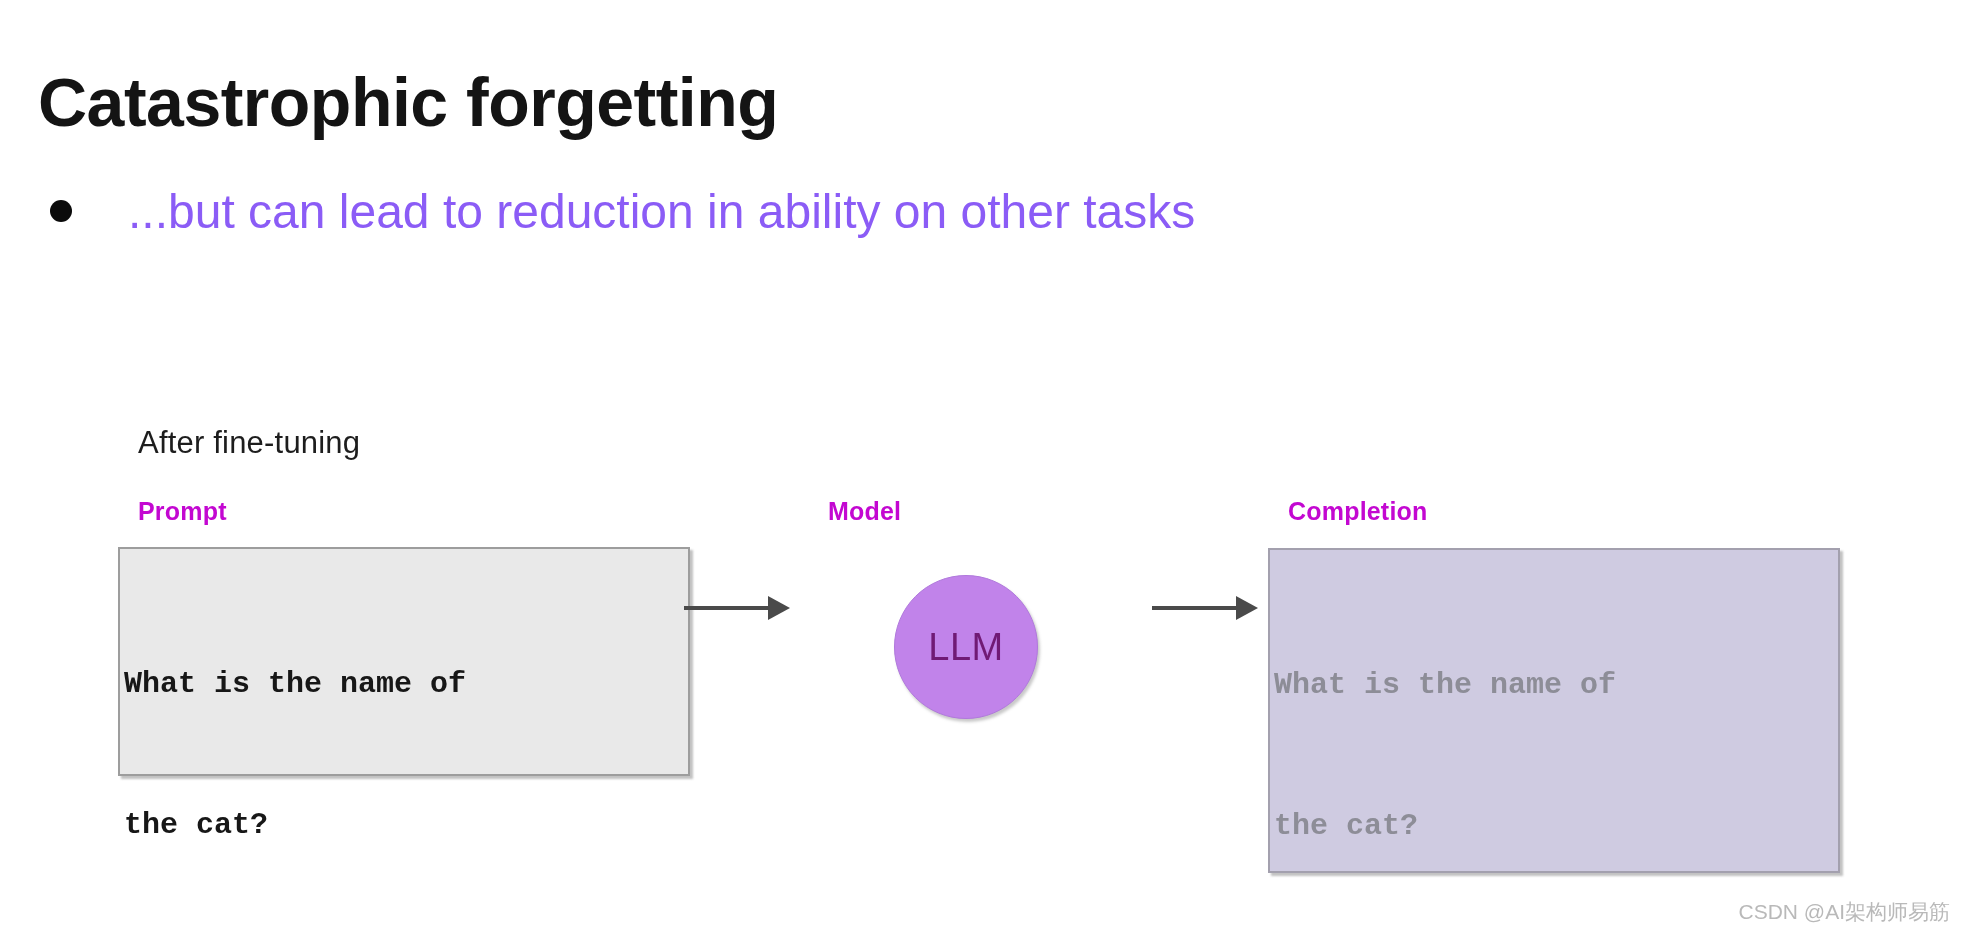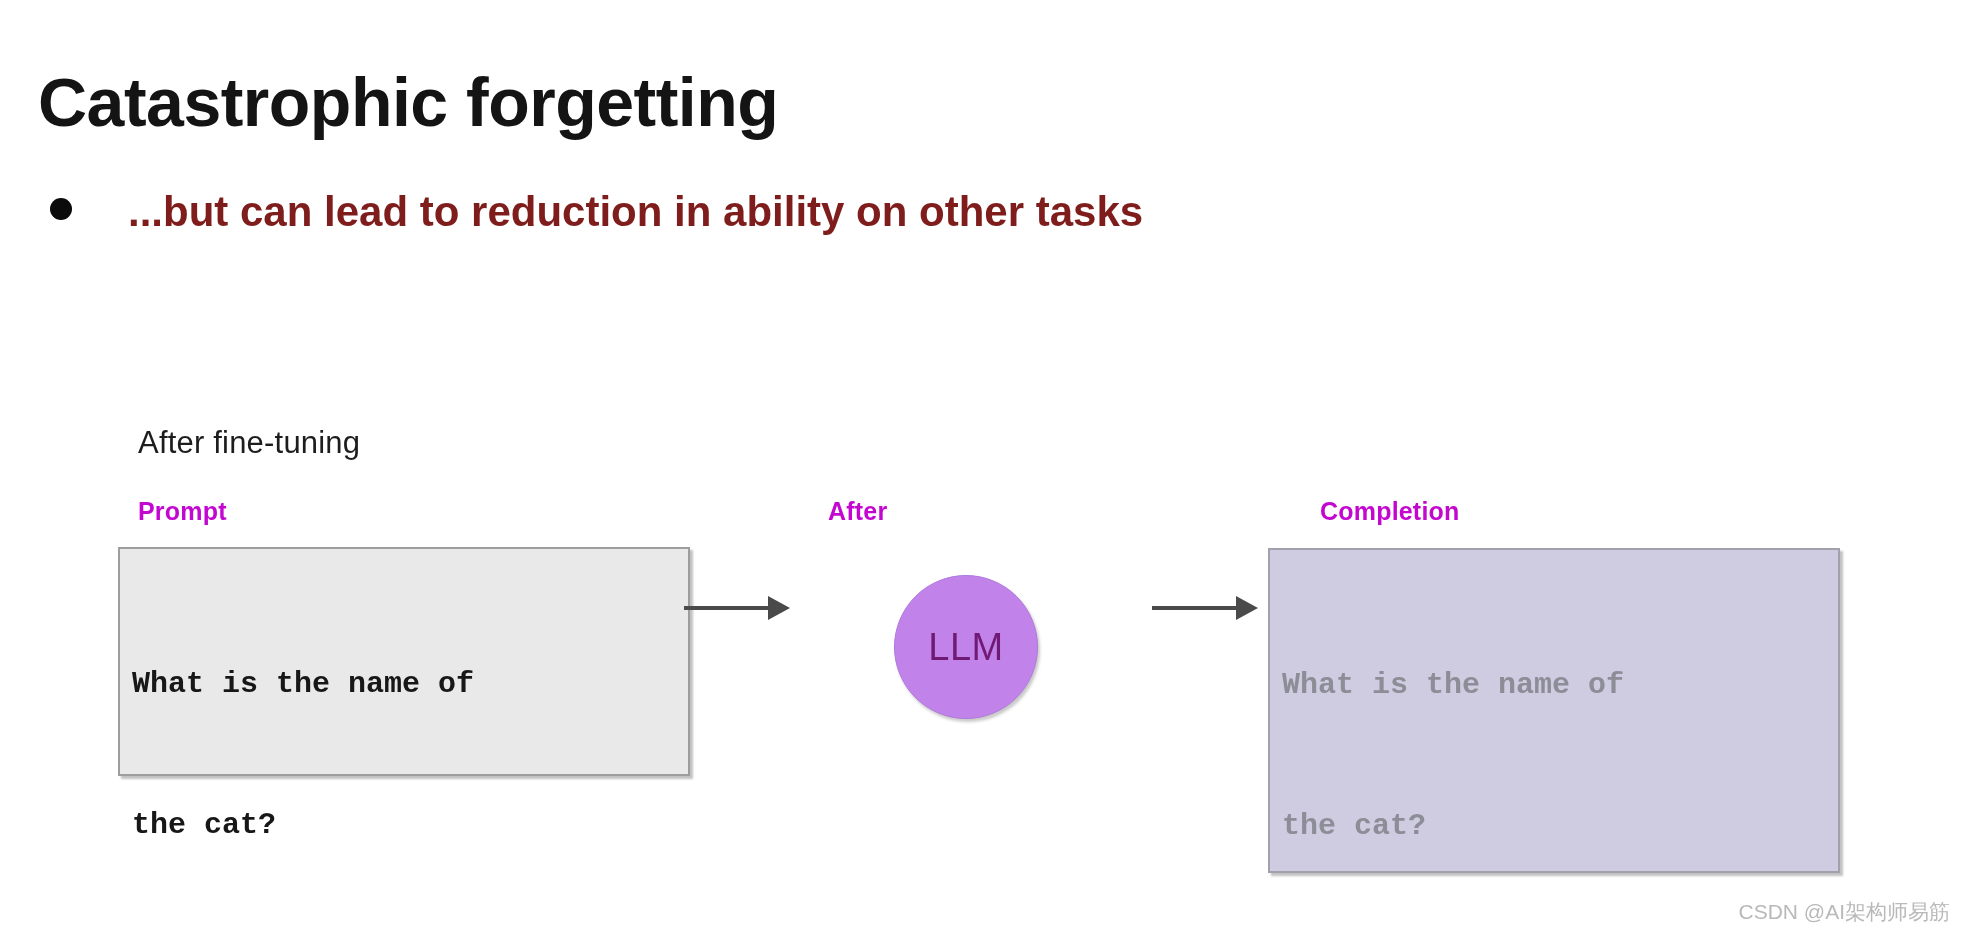--- a/index.html
+++ b/index.html
@@ -42,25 +42,24 @@
     height: 22px;
     border-radius: 50%;
     background: #0b0b0b;
     display: inline-block;
     position: relative;
     top: -6px;
     flex: 0 0 auto;
   }
   .bullet-text {
     margin-left: 56px;
-    font-size: 42px;
+    font-size: 48px;
     line-height: 52px;
-    color: #7f1d1d;
-    white-space: nowrap;
-    font-weight: bold;
+    color: #8b5cf6;
+    white-space: nowrap;
   }
 
   
   .diagram {
     position: absolute;
     left: 0;
     top: 0;
     width: 1636px;
     height: 936px;
     border-radius: 24px;
@@ -79,29 +78,29 @@
   .col-label {
     position: absolute;
     font-size: 25px;
     font-weight: 700;
     color: #c307d1;
     letter-spacing: 0.2px;
     white-space: nowrap;
   }
   .label-prompt     { left: 138px;  top: 497px; }
   .label-model      { left: 828px;  top: 497px; }
-  .label-completion { left: 1320px; top: 497px; }
+  .label-completion { left: 1288px; top: 497px; }
 
   
   .text-box {
     position: absolute;
     box-sizing: border-box;
     border: 2px solid #9d9d9d;
     box-shadow: 3px 3px 2px rgba(120,120,120,0.45);
-    padding: 18px 20px 14px 12px;
+    padding: 18px 20px 14px 4px;
     font-family: "Liberation Mono", monospace;
     font-size: 30px;
     line-height: 47px;
     white-space: pre;
   }
   .prompt-box {
     left: 118px;
     top: 547px;
     width: 572px;
     height: 229px;
@@ -180,21 +179,21 @@
 <div class="bullet-row">
   <span class="bullet-dot"></span>
   <span class="bullet-text">...but can lead to reduction in ability on other tasks</span>
 </div>
 
 <div class="diagram">
 
   <div class="stage-caption">After  fine-tuning</div>
 
   <div class="col-label label-prompt">Prompt</div>
-  <div class="col-label label-model">After</div>
+  <div class="col-label label-model">Model</div>
   <div class="col-label label-completion">Completion</div>
 
   <div class="text-box prompt-box">
     <div class="line-dark">What is the name of</div>
     <div class="line-dark">the cat?</div>
     
     
   </div>
 
   <div class="arrow arrow-1">

